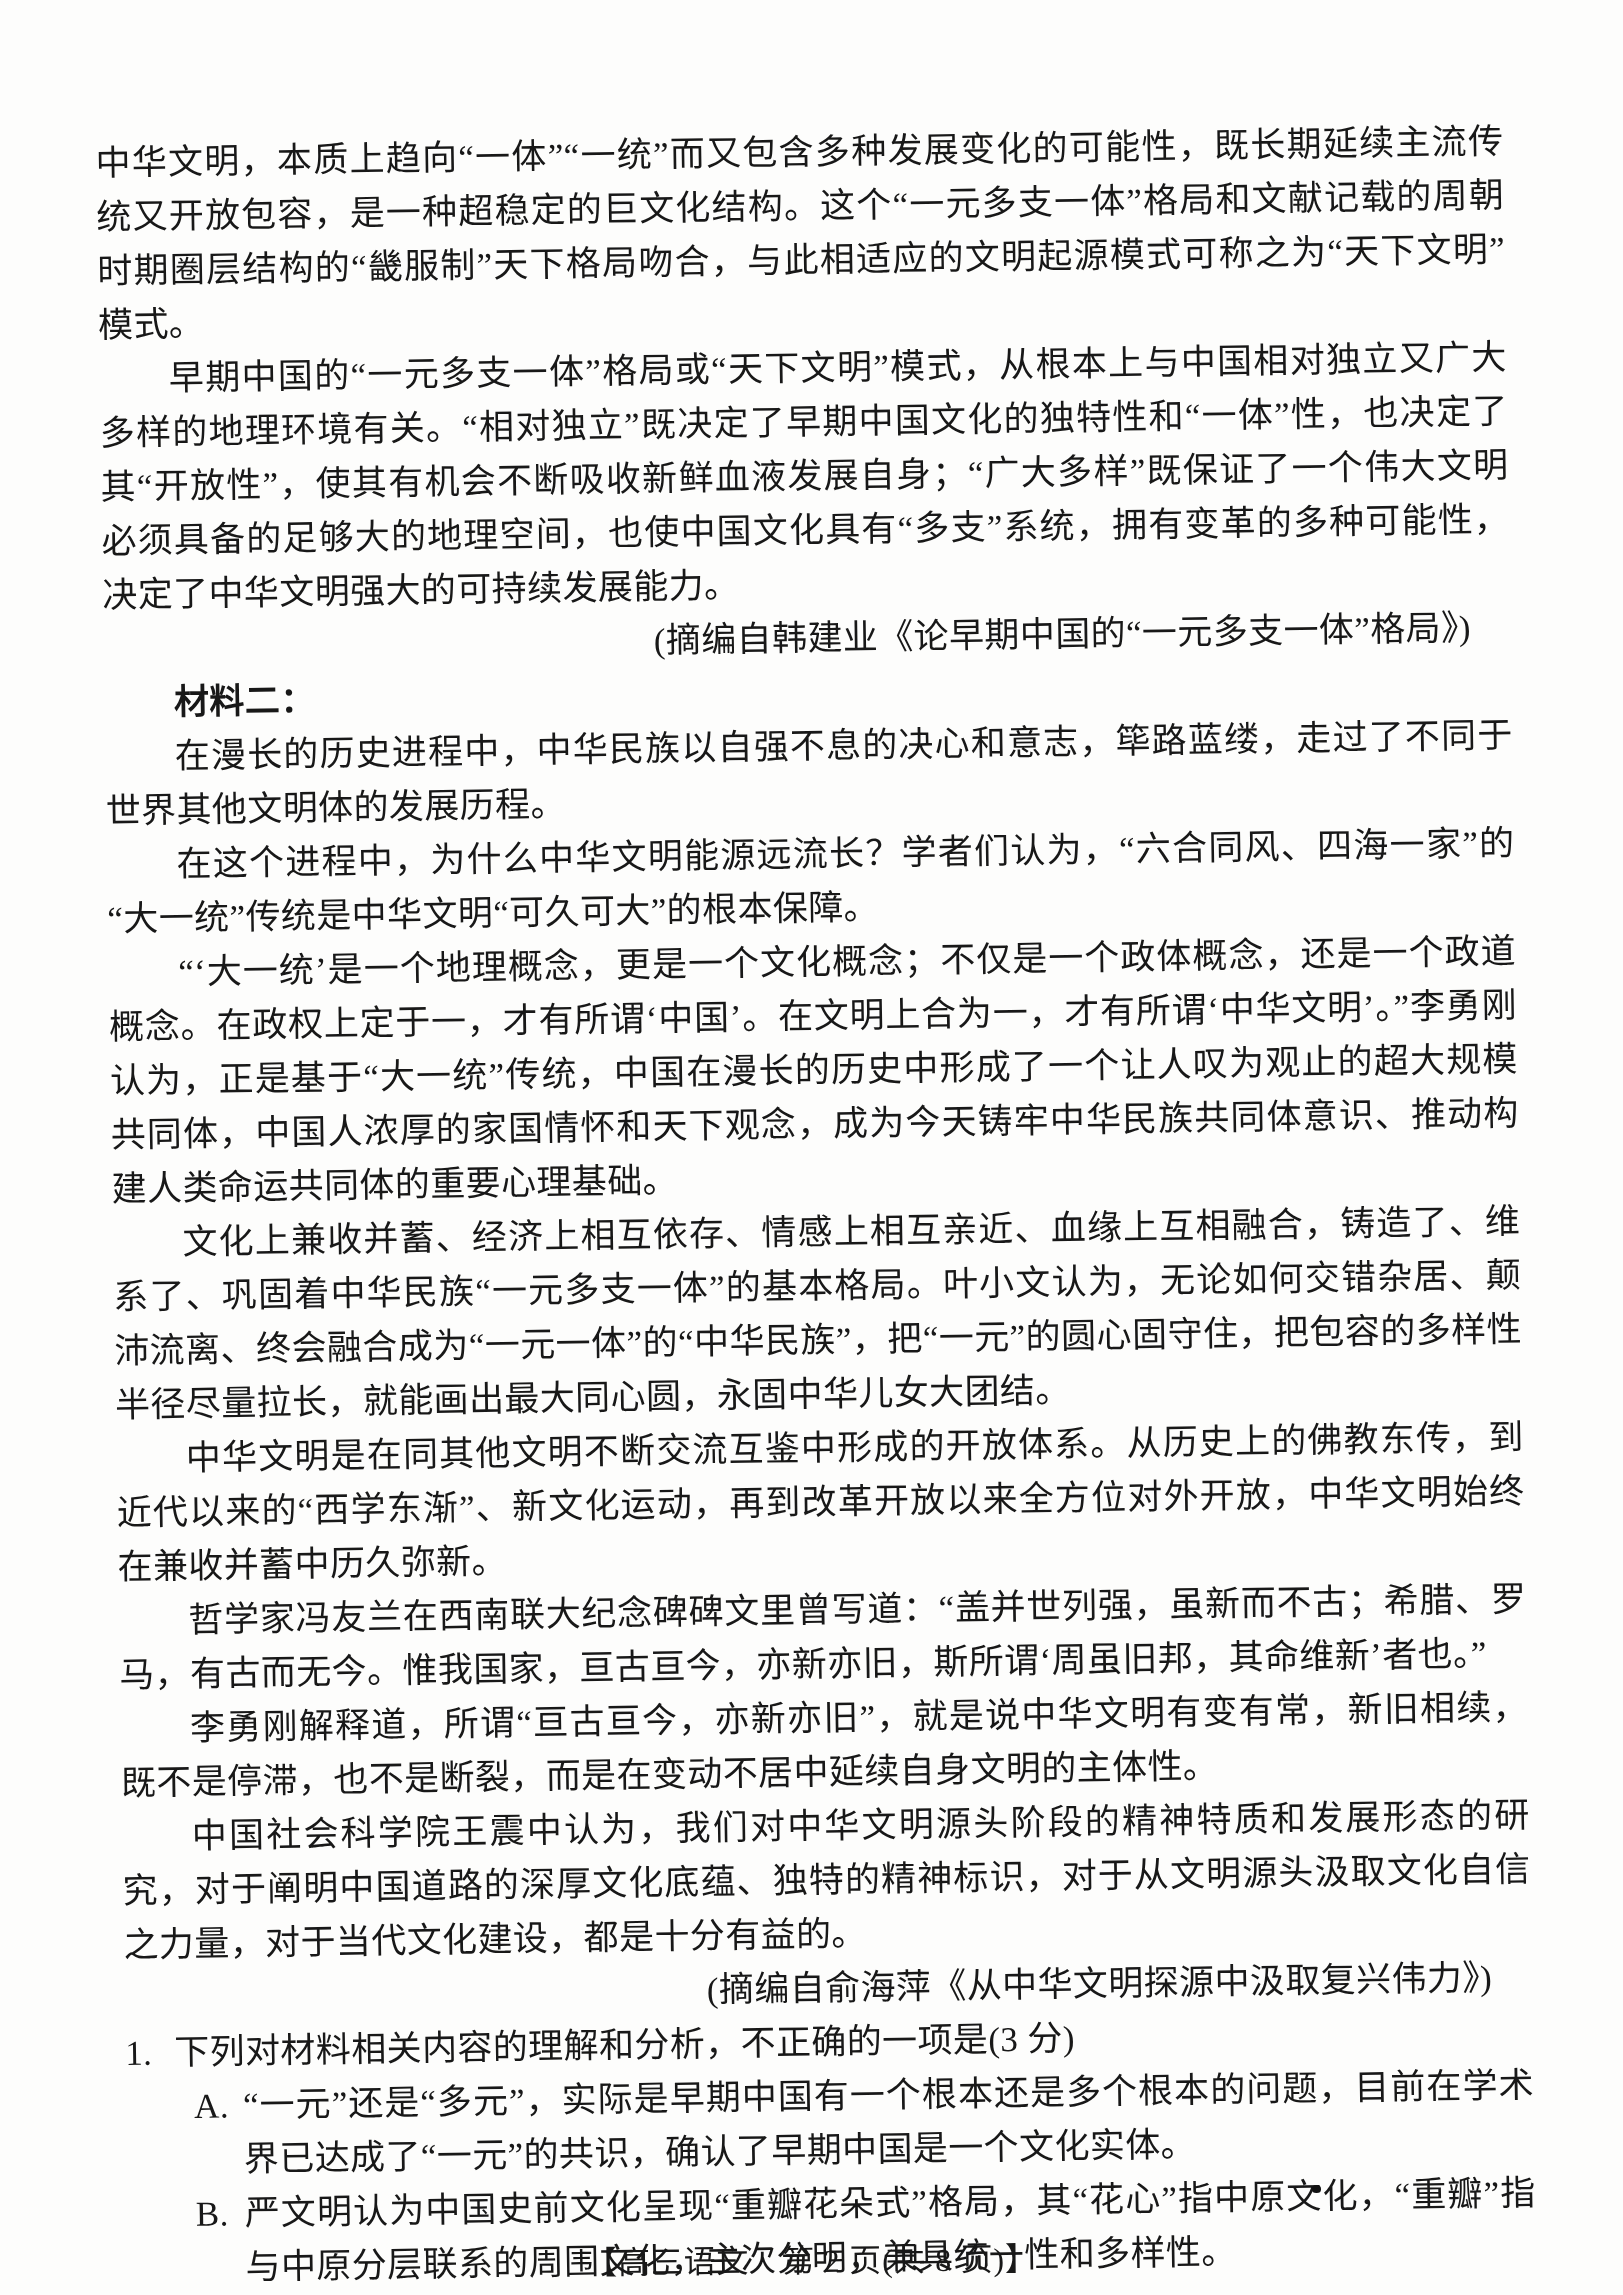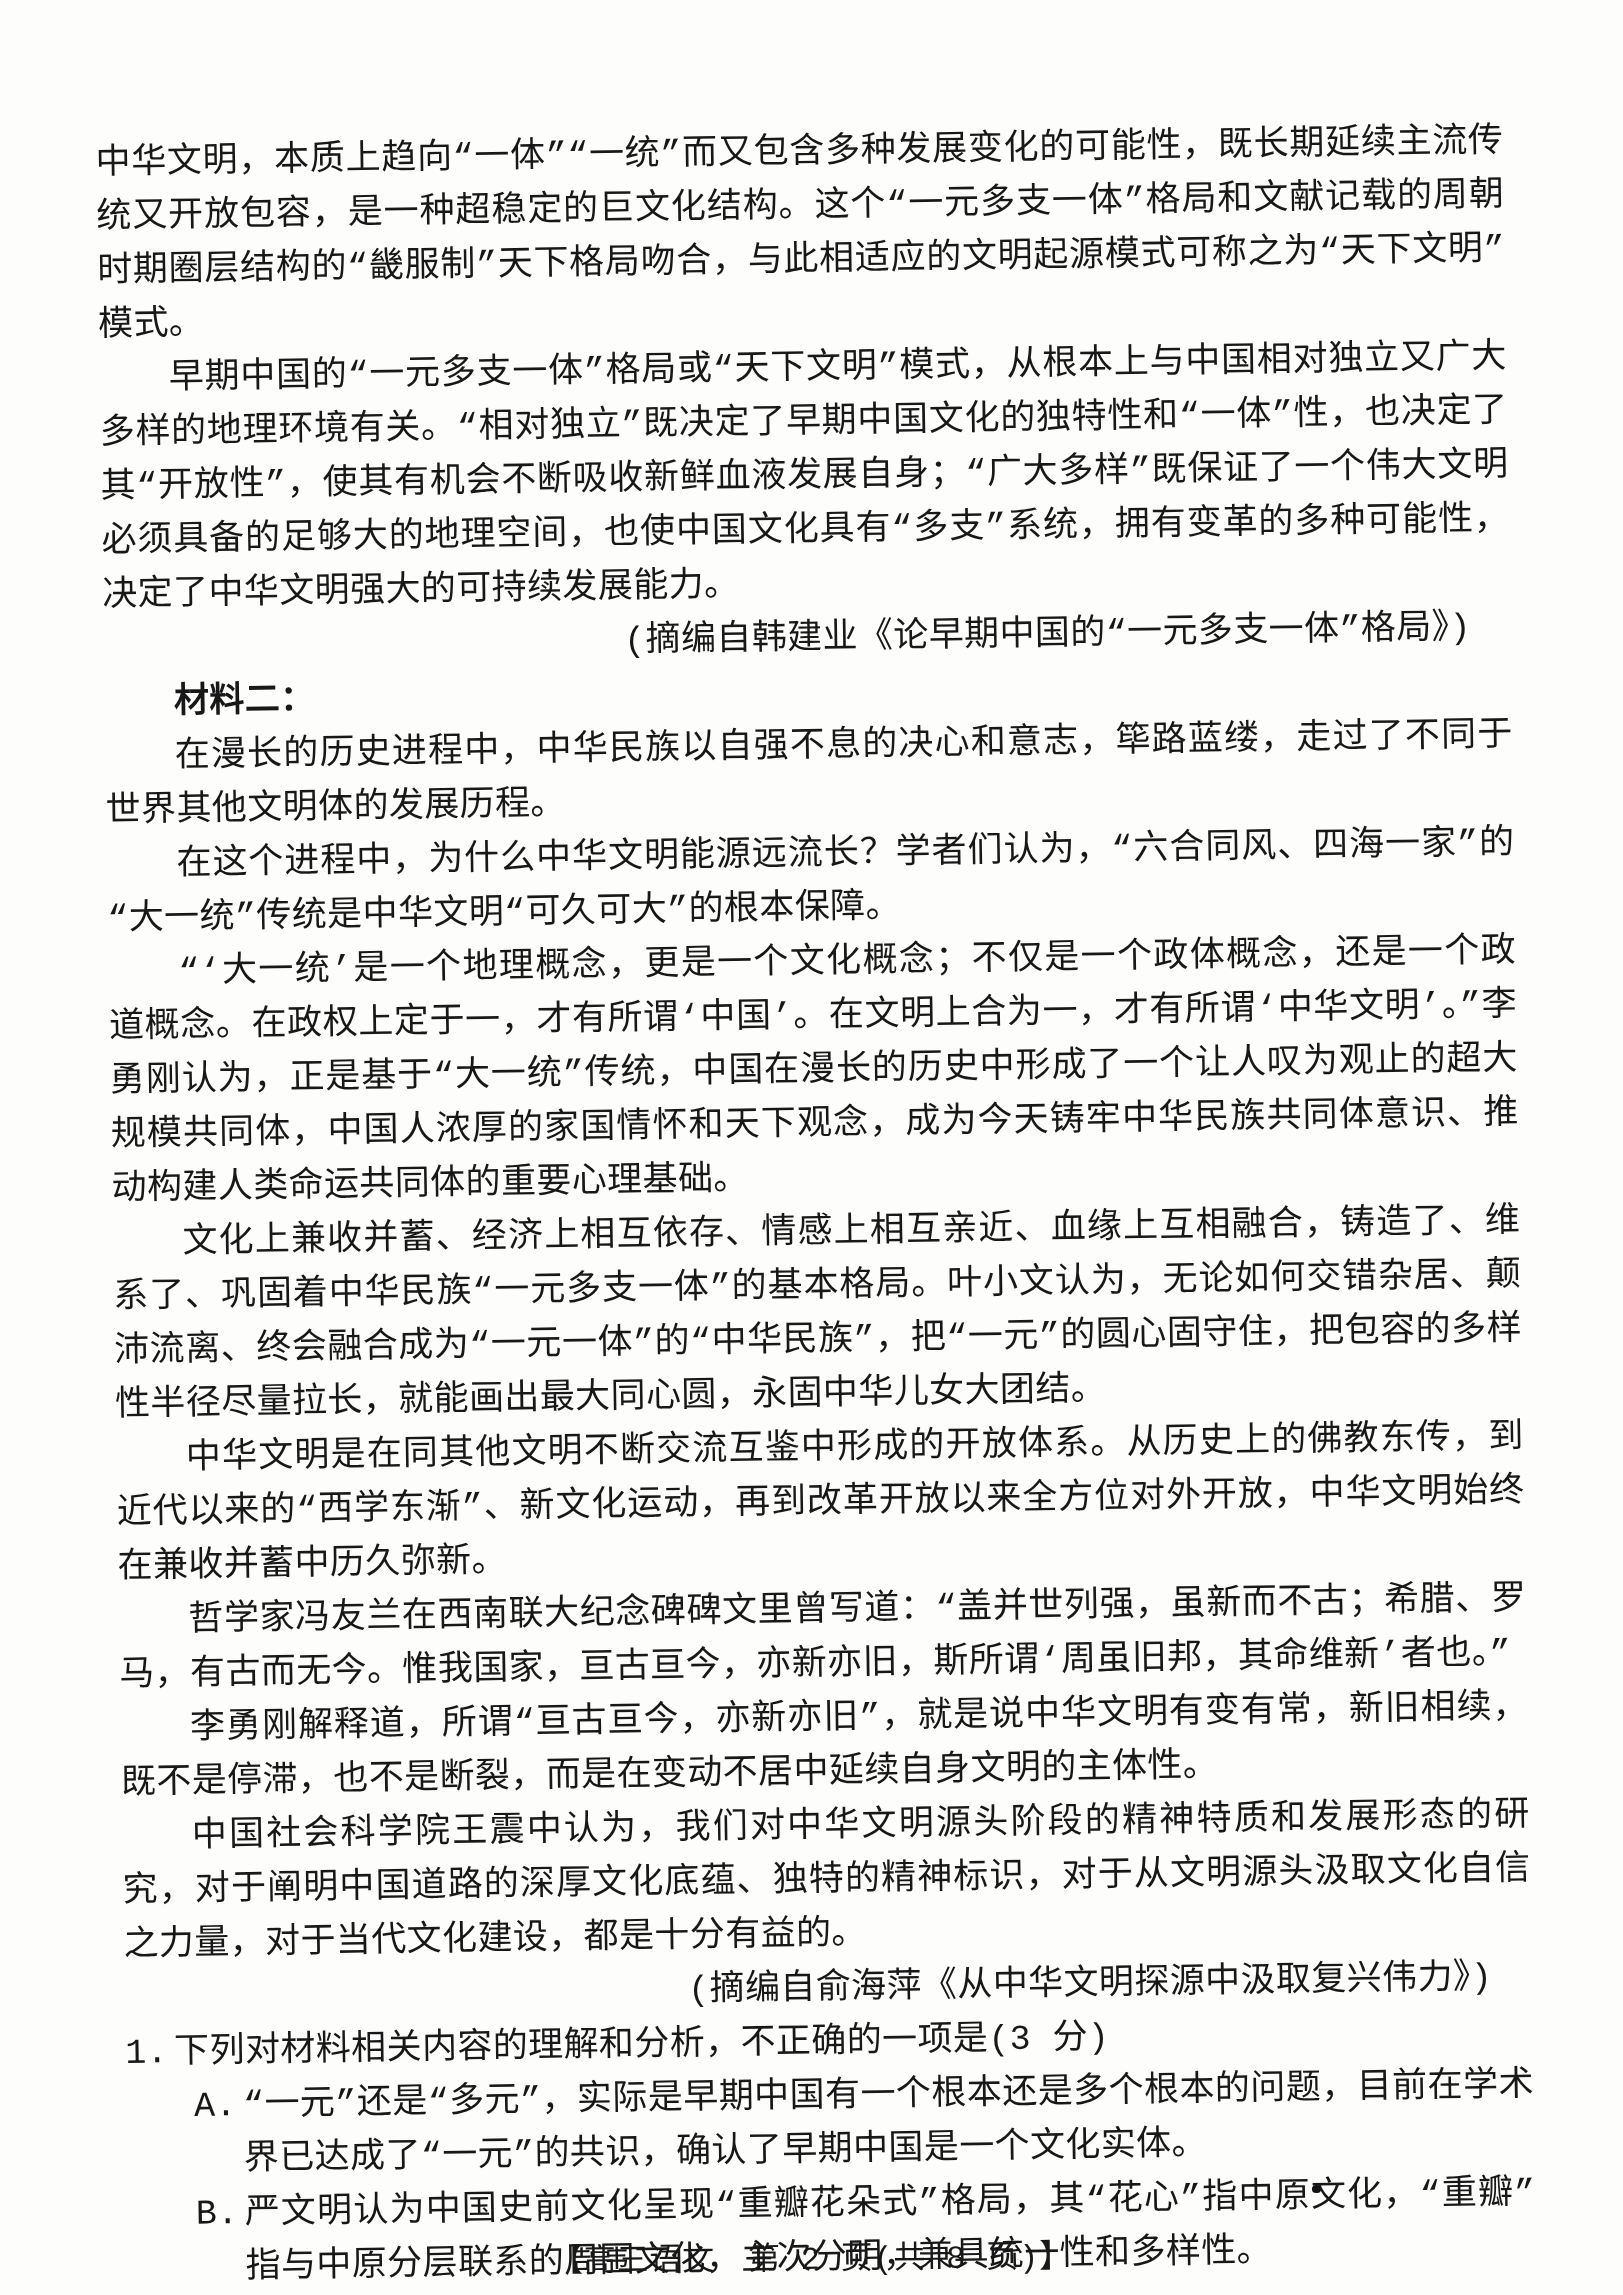--- a/index.html
+++ b/index.html
@@ -7,21 +7,21 @@
     margin: 0;
     padding: 0;
     background: #ffffff;
   }
   .page {
     position: relative;
     width: 1623px;
     height: 2295px;
     background: #fdfdfc;
     overflow: hidden;
-    font-family: Liberation Mono, monospace;
+    font-family: Liberation Serif, serif;
     color: #181818;
   }
   
   .content {
     position: absolute;
     left: 112px;
     top: 126px;
     width: 1408px;
     transform: rotate(-0.9deg);
     transform-origin: 50% 50%;

